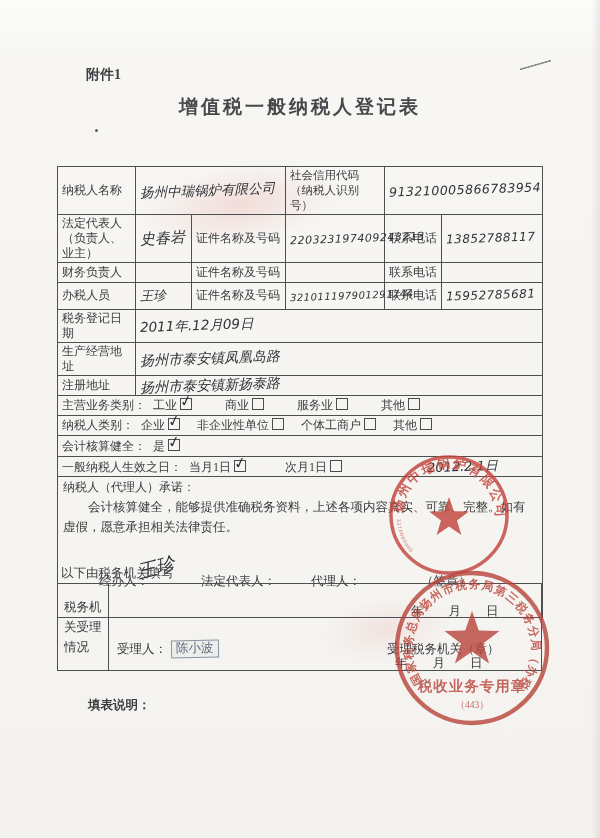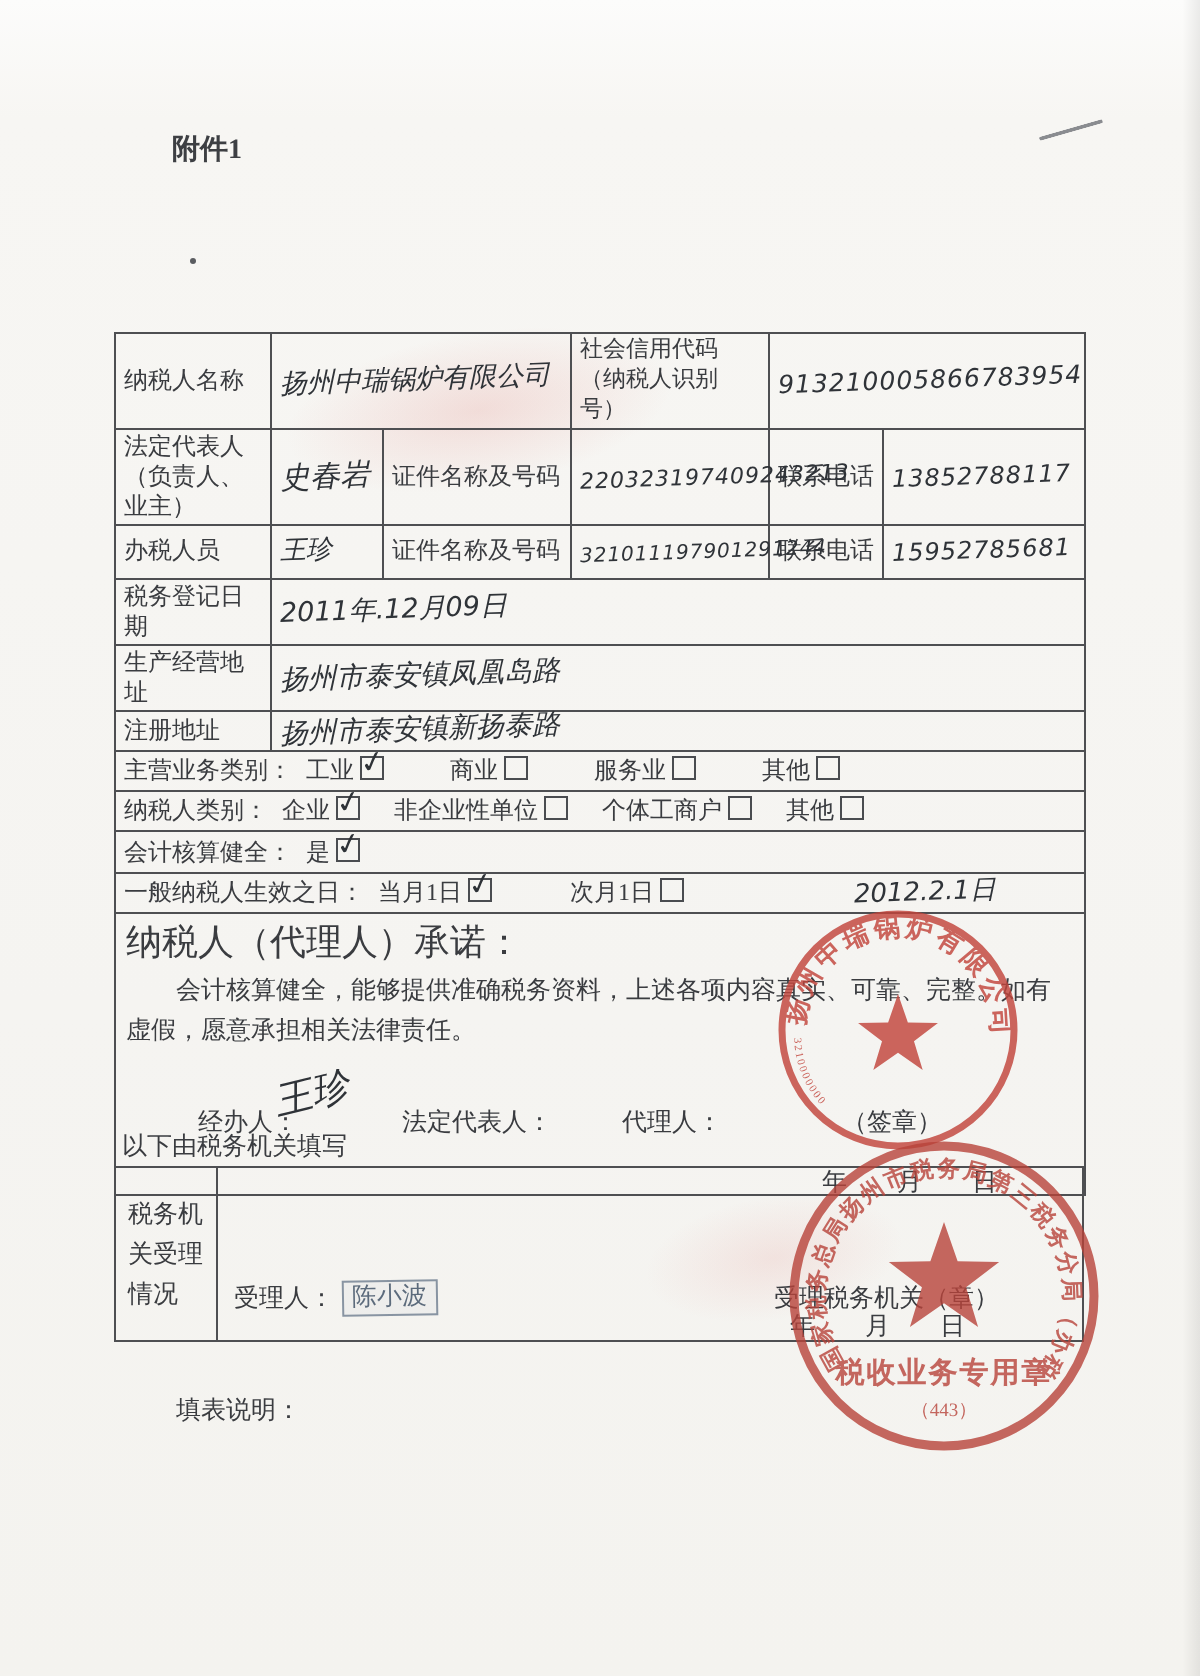--- a/index.html
+++ b/index.html
@@ -41,45 +41,46 @@
   .optrow .rl{margin-right:4px;}
   .opt{margin-right:14px;white-space:nowrap;}
   .opts-wide .opt{margin-right:30px;}
   .box{display:inline-block;width:10px;height:10px;border:1px solid #4a4c50;margin-left:3px;
     vertical-align:-1px;position:relative;}
   .box.checked::after{content:"✓";position:absolute;left:-1px;top:-7px;font-size:15px;font-weight:700;
     color:#2e3237;transform:rotate(-12deg);font-family:"DejaVu Sans",sans-serif;}
   .eff-date{margin-left:68px;font-size:13px;transform:rotate(-2deg);}
   .commit-cell{vertical-align:top;padding:3px 5px;}
   .commit{position:relative;height:134px;}
-  .commit-title{font-size:18px;}
+  .commit-title{font-size:12px;}
   .commit-body{font-size:12.5px;text-indent:2em;line-height:1.6;margin-top:2px;}
   .commit .pos{position:absolute;font-size:12.5px;}
   .sig-hand{position:absolute;left:74px;top:76px;font-size:19px;transform:rotate(-14deg);}
   .section-strip{position:absolute;left:57px;top:564px;width:485px;height:18px;
     font-size:12.5px;padding:1px 0 0 4px;}
   td.vlabel{width:38px;text-align:left;font-size:12.5px;line-height:1.6;padding:4px 6px;}
   .accept-cell{position:relative;height:84px;vertical-align:top;}
   .accept .pos{position:absolute;font-size:12.5px;}
   .stamp-name{display:inline-block;border:1px solid #8894a2;color:#5c6b7c;padding:0 4px;
     font-size:12px;transform:rotate(-1deg);margin-left:2px;background:rgba(160,175,190,0.07);}
   .notes{position:absolute;left:88px;top:697px;width:474px;display:flex;font-size:12.5px;}
-  .notes-label{flex:0 0 64px;}
+  .notes-label{flex:0 0 64px;font-weight:bold;}
   .notes-item{padding-left:1.15em;text-indent:-1.15em;line-height:1.42;margin-bottom:2px;width:400px;}
   svg.seal{position:absolute;pointer-events:none;}
   .seal-company{left:383px;top:449px;opacity:.82;}
   .seal-tax{left:384px;top:560px;opacity:.8;}
 </style>
 </head>
 <body>
 
 <div class="page">
 
   <div class="pen-stroke"></div>
   <div class="attachment">附件1</div>
+  <h1 class="title">增值税一般纳税人登记表</h1>
   <div class="stray-dot"></div>
   <div class="ghost-stamp ghost-1"></div>
   <div class="ghost-stamp ghost-2"></div>
 
   <table class="form">
     <colgroup>
       <col style="width:78px">
         <col style="width:56px">
         <col style="width:94px">
       <col style="width:99px">
@@ -94,20 +95,28 @@
       <td colspan="2"><span class="hand num nowrap" style="font-size:12.5px">913210005866783954</span></td>
     </tr>
     <tr style="height:38px">
       <td class="lbl">法定代表人（负责人、业主）</td>
       <td><span class="hand name">史春岩</span></td>
       <td class="lbl">证件名称及号码</td>
       <td><span class="hand num">220323197409243213</span></td>
       <td class="lbl">联系电话</td>
       <td><span class="hand num nowrap" style="font-size:12px">13852788117</span></td>
     </tr>
+    <tr style="height:20px">
+      <td class="lbl">财务负责人</td>
+      <td><span class="hand"></span></td>
+      <td class="lbl">证件名称及号码</td>
+      <td><span class="hand num"></span></td>
+      <td class="lbl">联系电话</td>
+      <td><span class="hand num"></span></td>
+    </tr>
     <tr style="height:27px">
       <td class="lbl">办税人员</td>
       <td><span class="hand" style="font-size:13px">王珍</span></td>
       <td class="lbl">证件名称及号码</td>
       <td><span class="hand num nowrap" style="font-size:10px">321011197901291244</span></td>
       <td class="lbl">联系电话</td>
       <td><span class="hand num nowrap" style="font-size:12px">15952785681</span></td>
     </tr>
     <tr style="height:21px">
       <td class="lbl">税务登记日期</td>

